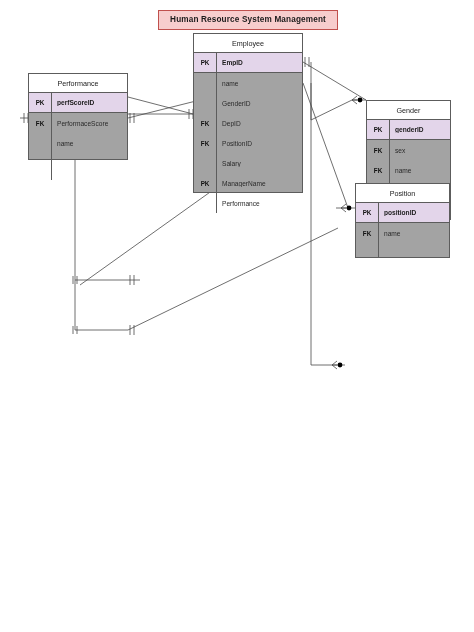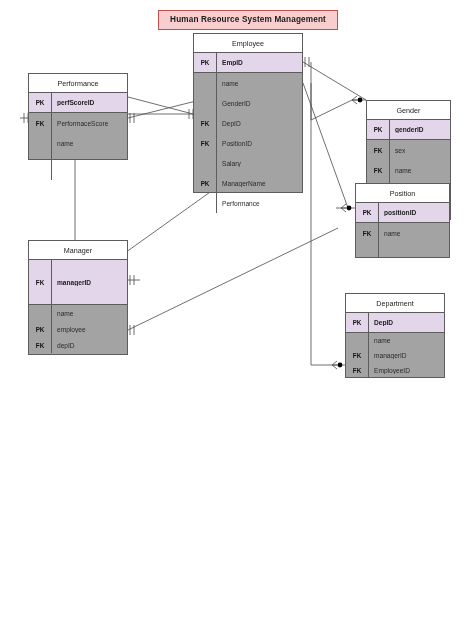--- a/index.html
+++ b/index.html
@@ -328,57 +328,15 @@
         <div class="attr-name">positionID</div>
       </div>
       <div class="attr-row" style="height:20px;">
         <div class="attr-key">FK</div>
         <div class="attr-name">name</div>
       </div>
       <div class="filler" style="height:15px;"></div>
     </div>
   </div>
 
-  <div class="entity" style="left:345px; top:293px; width:100px; height:85px;">
-    <div class="entity-header">Department</div>
-    <div class="entity-body">
-      <div class="attr-row pk-row ruled" style="height:20px;">
-        <div class="attr-key">PK</div>
-        <div class="attr-name">DepID</div>
-      </div>
-      <div class="attr-row" style="height:15px;">
-        <div class="attr-key"></div>
-        <div class="attr-name">name</div>
-      </div>
-      <div class="attr-row" style="height:15px;">
-        <div class="attr-key">FK</div>
-        <div class="attr-name">managerID</div>
-      </div>
-      <div class="attr-row" style="height:15px;">
-        <div class="attr-key">FK</div>
-        <div class="attr-name">EmployeeID</div>
-      </div>
-    </div>
-  </div>
-
-  <div class="entity" style="left:28px; top:240px; width:100px; height:115px;">
-    <div class="entity-header">Manager</div>
-    <div class="entity-body">
-      <div class="attr-row pk-row ruled" style="height:45px;">
-        <div class="attr-key">FK</div>
-        <div class="attr-name">managerID</div>
-      </div>
-      <div class="attr-row" style="height:16px;">
-        <div class="attr-key"></div>
-        <div class="attr-name">name</div>
-      </div>
-      <div class="attr-row" style="height:16px;">
-        <div class="attr-key">PK</div>
-        <div class="attr-name">employee</div>
-      </div>
-      <div class="attr-row" style="height:16px;">
-        <div class="attr-key">FK</div>
-        <div class="attr-name">depID</div>
-      </div>
-    </div>
-  </div>
+
 
 </div>
 
 </body></html>

